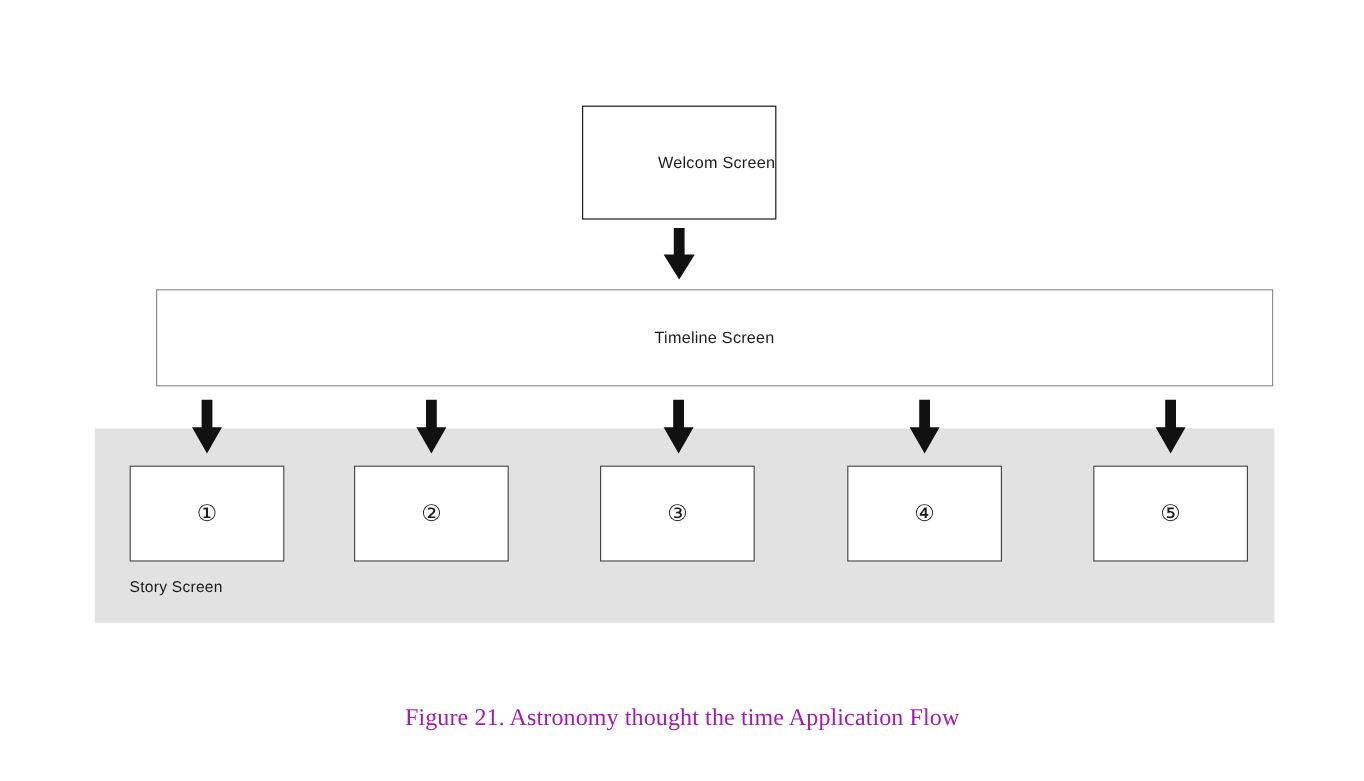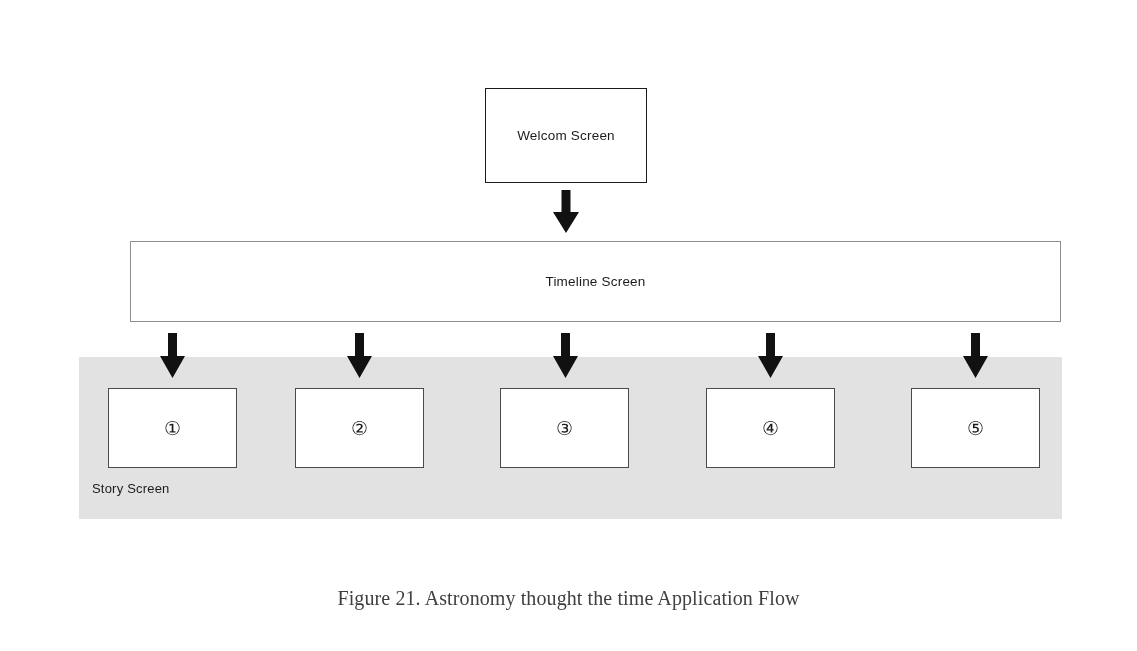--- a/index.html
+++ b/index.html
@@ -21,21 +21,21 @@
     position: absolute;
     left: 485px;
     top: 88px;
     width: 162px;
     height: 95px;
     background: #ffffff;
     border: 1.5px solid #1b1b1b;
     box-sizing: border-box;
     display: flex;
     align-items: center;
-    justify-content: center;
+    justify-content: flex-end;
   }
   #welcome-box .box-label {
     font-size: 13.5px;
     color: #1b1b1b;
     letter-spacing: 0.2px;
     white-space: nowrap;
   }
 
   
   #timeline-box {
@@ -63,21 +63,21 @@
   #story-band {
     position: absolute;
     left: 79px;
     top: 357px;
     width: 983px;
     height: 162px;
     background: #e2e2e2;
   }
   #story-band-label {
     position: absolute;
-    left: 92px;
+    left: 108px;
     top: 481px;
     font-size: 13px;
     color: #1b1b1b;
     letter-spacing: 0.2px;
     white-space: nowrap;
   }
 
   
   .story-box {
     position: absolute;
@@ -119,21 +119,21 @@
 
   
   #figure-caption {
     position: absolute;
     left: 0;
     top: 587px;
     width: 1137px;
     text-align: center;
     font-family: "Liberation Serif", serif;
     font-size: 20px;
-    color: #404040;
+    color: #a21caf;
     letter-spacing: 0.1px;
   }
 </style>
 </head>
 <body>
 
 <div id="page">
 
   <div id="welcome-box">
     <span class="box-label">Welcom Screen</span>

